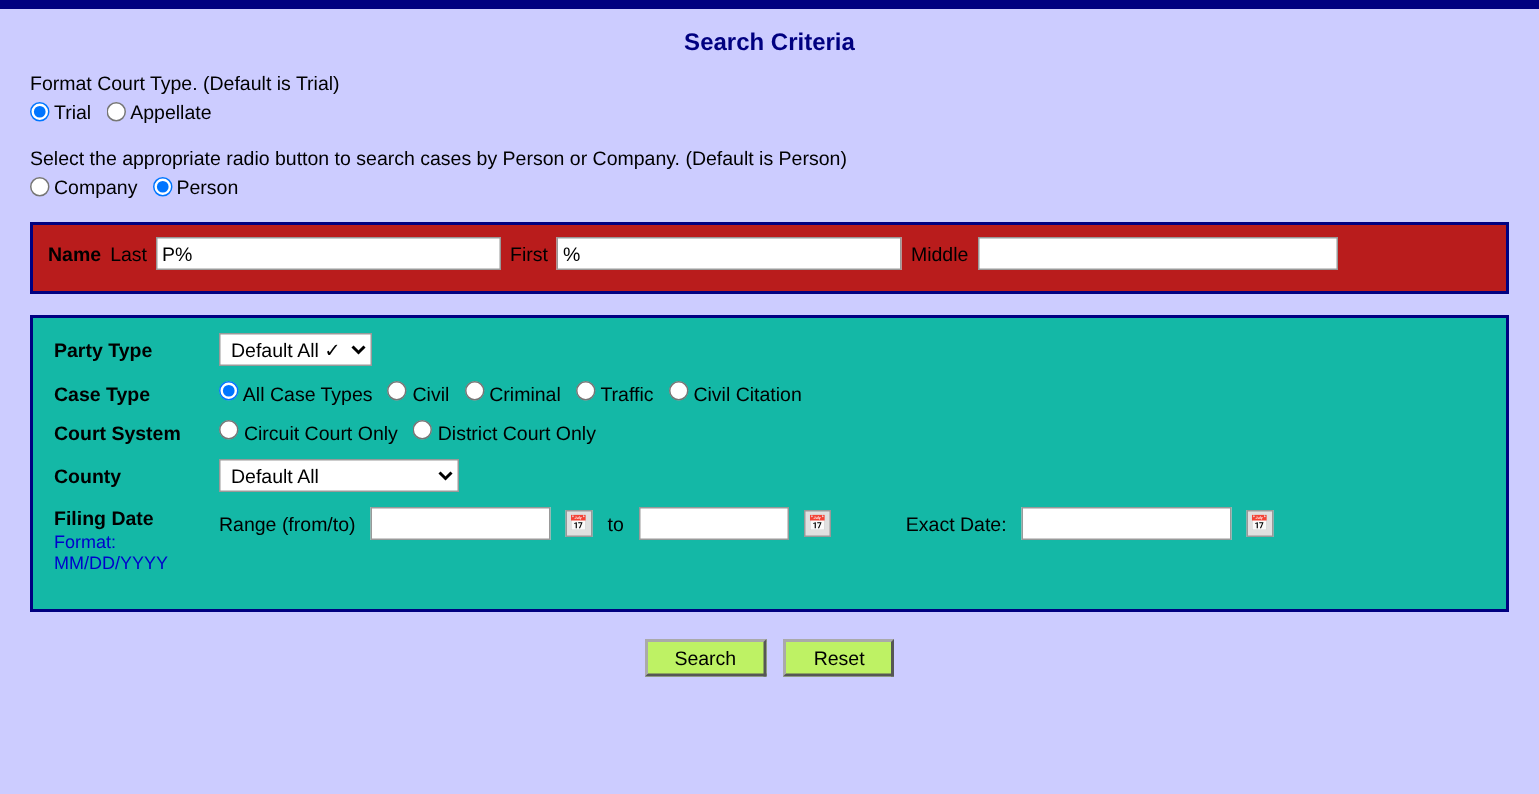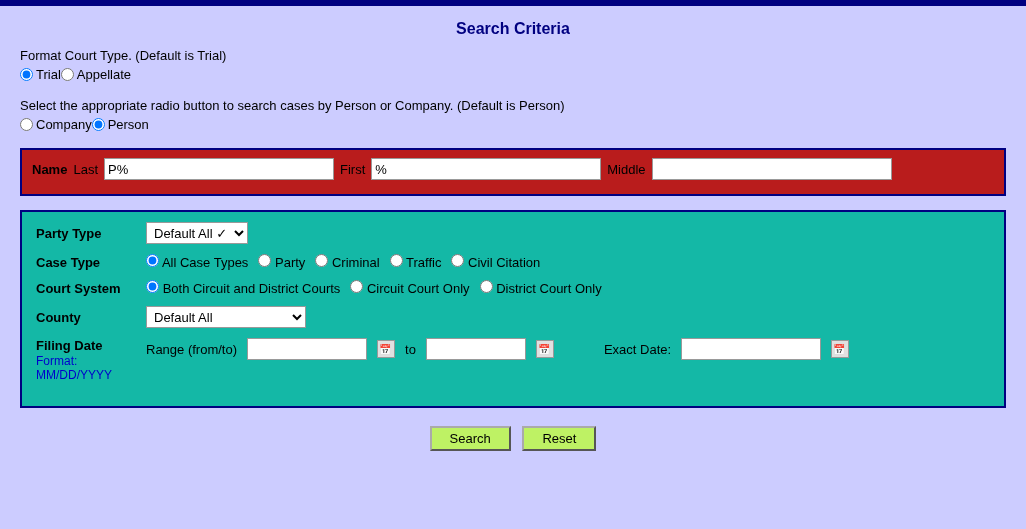--- a/index.html
+++ b/index.html
@@ -27,20 +27,21 @@
       padding: 0 20px 10px 20px;
     }
     .section-label {
       font-size: 13px;
       margin-bottom: 4px;
       color: #000;
     }
     .radio-group {
       display: flex;
       align-items: center;
+      gap: 10px;
       margin-bottom: 6px;
     }
     .radio-group label {
       display: flex;
       align-items: center;
       gap: 3px;
       cursor: pointer;
     }
     .spacer { height: 10px; }
     .name-box {
@@ -233,44 +234,40 @@
 
     <div class="criteria-row">
       <span class="criteria-row-label">Case Type</span>
       <div class="criteria-row-content">
         <label>
           <input type="radio" name="caseType" value="AllCaseTypes" checked="" style="">
           <span>All Case Types</span>
         </label>
         <label>
           <input type="radio" name="caseType" value="Civil" style="">
-          <span>Party</span>
+          <span>Civil</span>
         </label>
         <label>
           <input type="radio" name="caseType" value="Criminal" style="">
           <span>Criminal</span>
         </label>
         <label>
           <input type="radio" name="caseType" value="Traffic" style="">
           <span>Traffic</span>
         </label>
         <label>
           <input type="radio" name="caseType" value="CivilCitation" style="">
           <span>Civil Citation</span>
         </label>
       </div>
     </div>
 
     <div class="criteria-row">
       <span class="criteria-row-label">Court System</span>
       <div class="criteria-row-content">
-        <label>
-          <input type="radio" name="courtSystem" value="Both" checked="" style="">
-          <span>Both Circuit and District Courts</span>
-        </label>
         <label>
           <input type="radio" name="courtSystem" value="Circuit" style="">
           <span>Circuit Court Only</span>
         </label>
         <label>
           <input type="radio" name="courtSystem" value="District" style="">
           <span>District Court Only</span>
         </label>
       </div>
     </div>

